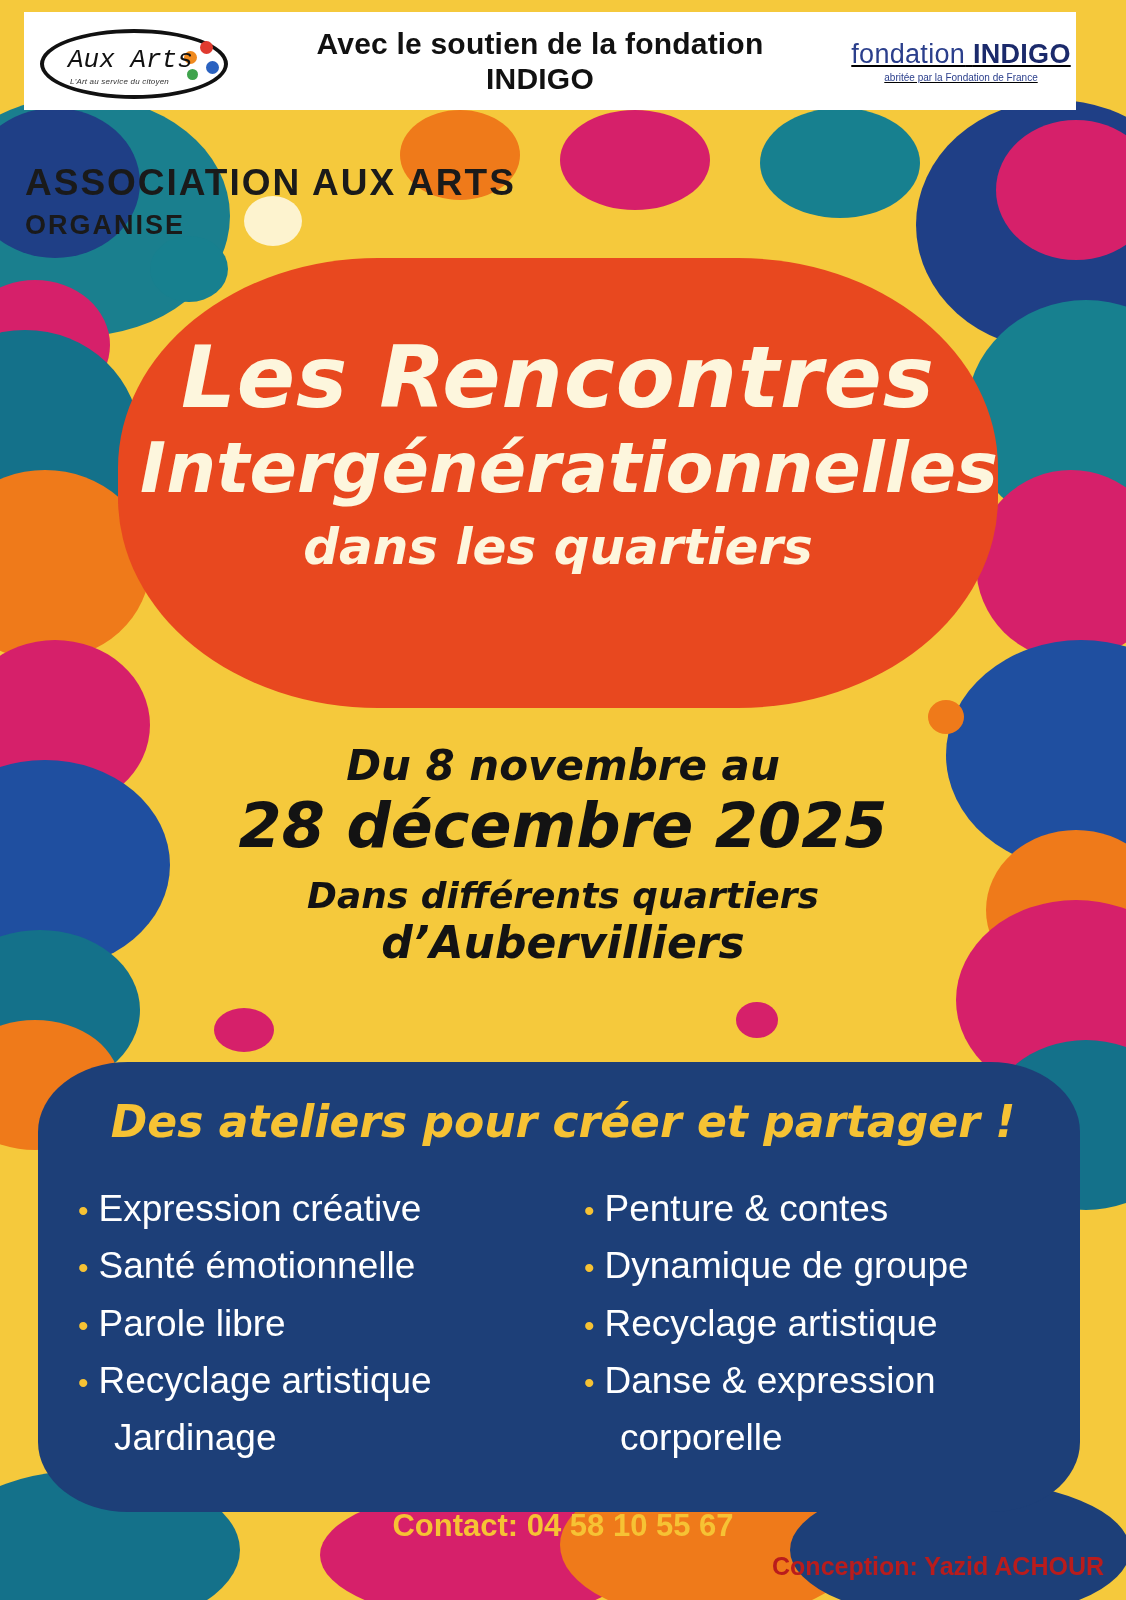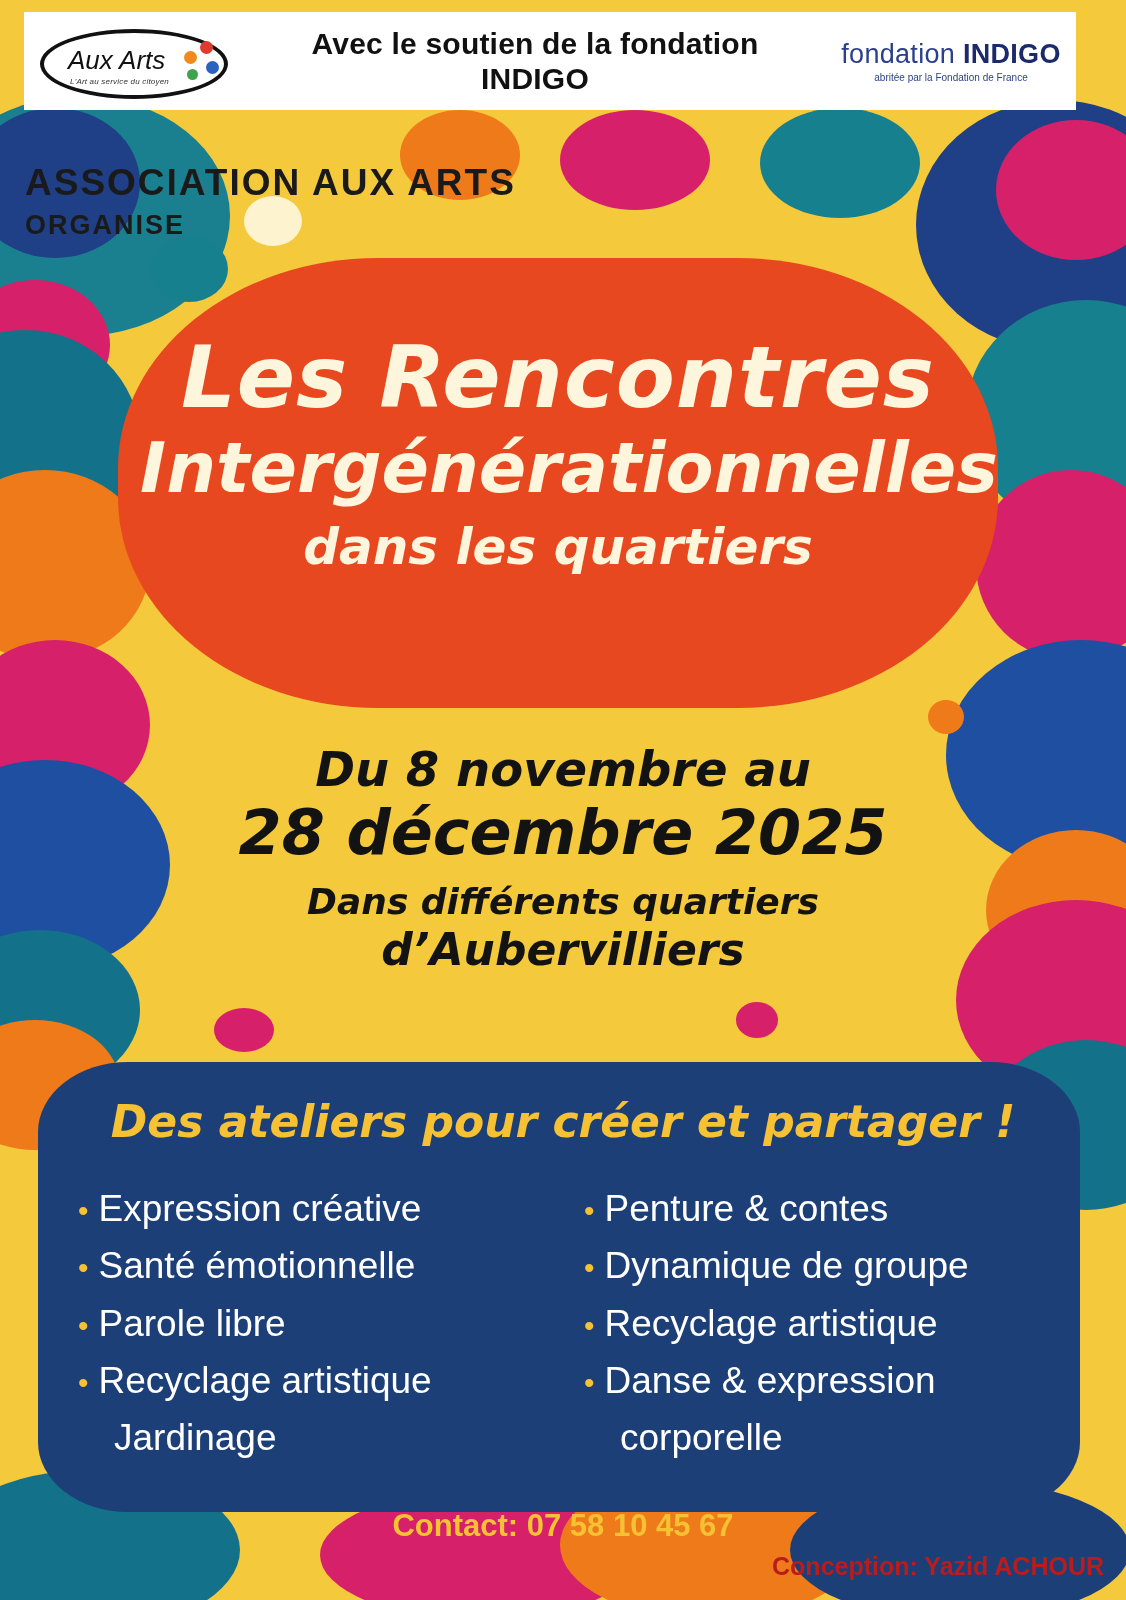--- a/index.html
+++ b/index.html
@@ -58,21 +58,21 @@
     border-radius: 50%;
   }
   .sponsor-logo .dot {
     position: absolute;
     border-radius: 50%;
   }
   .sponsor-logo .scriptname {
     position: absolute;
     left: 44px;
     top: 30px;
-    font-family: Liberation Sans, sans-serif;
+    font-family: Liberation Mono, monospace;
     font-style: italic;
     font-size: 26px;
     color: #111;
   }
   .sponsor-logo .tagline {
     position: absolute;
     left: 46px;
     top: 62px;
     font-size: 8px;
     color: #333;
@@ -85,21 +85,21 @@
     font-size: 30px;
     font-weight: bold;
     color: #111;
     line-height: 1.18;
     letter-spacing: .2px;
   }
   .indigo {
     flex: 0 0 auto;
     width: 230px;
     text-align: center;
-    padding-right: 10px;
+    text-decoration: underline;
   }
   .indigo .indigo-top {
     font-size: 27px;
     color: #2b3f8c;
     letter-spacing: .3px;
     white-space: nowrap;
   }
   .indigo .indigo-top b {
     color: #1b2a6b;
     font-weight: bold;
@@ -181,21 +181,21 @@
     left: 0;
     top: 742px;
     width: 100%;
     text-align: center;
     z-index: 31;
     color: #131313;
     font-family: "DejaVu Sans", sans-serif;
     font-style: italic;
     font-weight: bold;
   }
-  .dates .d1 { font-size: 48px; line-height: 1.15; }
+  .dates .d1 { font-size: 42px; line-height: 1.15; }
   .dates .d2 { font-size: 62px; line-height: 1.15; }
   .dates .d3 { font-size: 36px; line-height: 1.2; margin-top: 12px; }
   .dates .d4 { font-size: 44px; line-height: 1.2; }
 
   
   .panel {
     position: absolute;
     left: 38px;
     top: 1062px;
     width: 1042px;
@@ -390,16 +390,16 @@
       <div class="wk">
           <span class="bullet">•</span>
           <span>Danse &amp; expression</span>
         </div>
       <div class="wk cont">
           <span>corporelle</span>
         </div>
     </div>
   </div>
 
-  <div class="contact">Contact: 07 58 10 45 67</div>
+  <div class="contact">Contact: 04 58 10 55 67</div>
   <div class="credit">Conception: Yazid ACHOUR</div>
 
 </div>
 
 </body></html>

